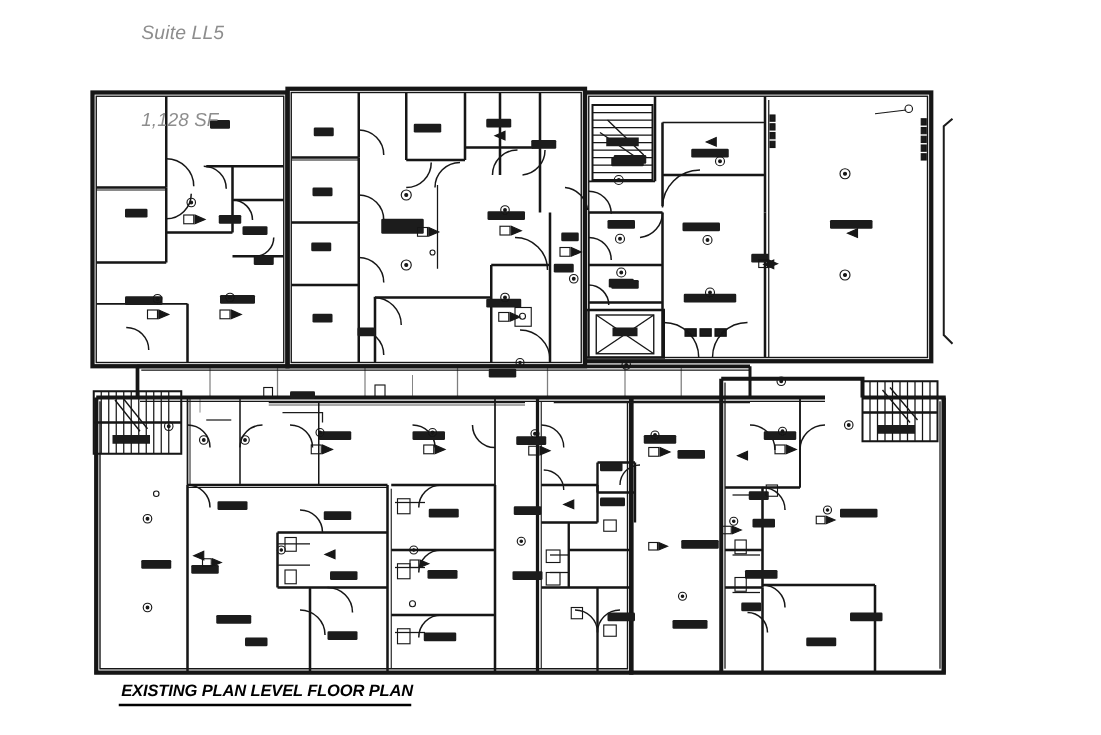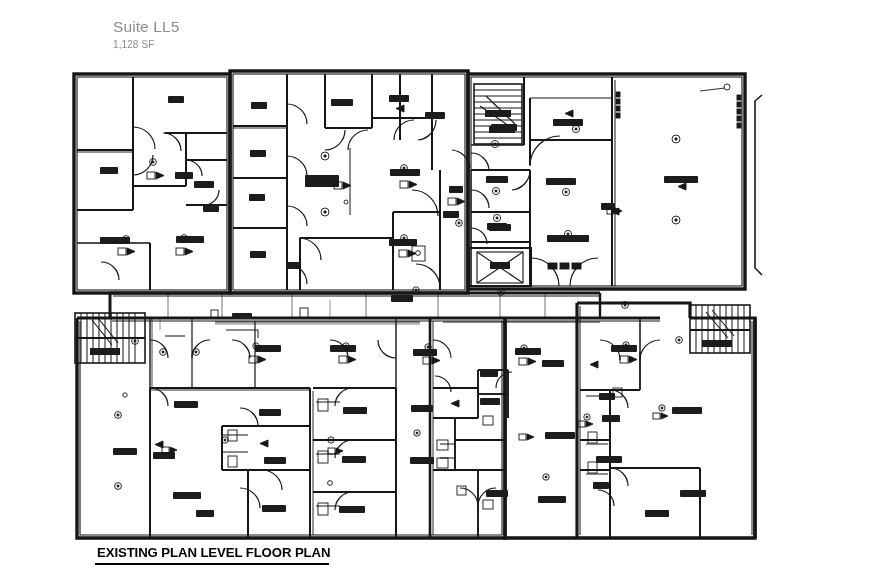--- a/index.html
+++ b/index.html
@@ -16,36 +16,38 @@
     font-family: "Liberation Sans", sans-serif;
     -webkit-font-smoothing: antialiased;
   }
 
   #sheet {
     position: absolute;
     left: 0; top: 0;
     width: 705px;
     height: 588px;
     background: #ffffff;
+    font-style: italic;
   }
 
   
   .suite-callout {
     position: absolute;
     line-height: 1.45;
     white-space: nowrap;
     letter-spacing: 0.1px;
   }
   .suite-callout .suite-name {
     display: block;
     font-size: 15.5px;
   }
   .suite-callout .suite-area {
     display: block;
-    font-size: 10px;
+    font-size: 15px;
+    margin-top: 48px;
   }
   .suite-callout.faded {
     color: #8d8d8d;
     font-weight: 400;
   }
   .suite-callout.faded .suite-name { font-weight: 400; }
   .suite-callout.strong {
     color: #1a1a1a;
     font-weight: 700;
   }

